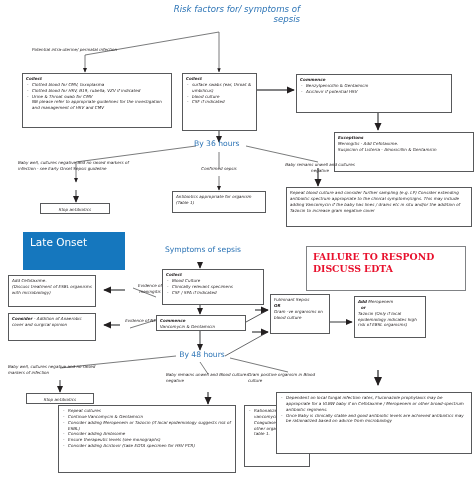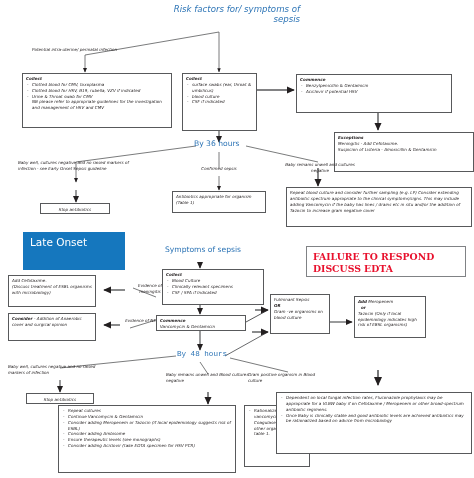--- a/index.html
+++ b/index.html
@@ -160,21 +160,21 @@
   <div class="node box" style="left:172px;top:191px;width:94px;height:22px;">Antibiotics appropriate for organism (Table 1)</div>
 
   <div class="node plain" style="left:280px;top:162px;width:80px;text-align:center;">Baby remains unwell and cultures negative</div>
 
   <div class="node box" style="left:286px;top:187px;width:186px;height:40px;">Repeat blood culture and consider further sampling (e.g. LP) Consider extending antibiotic spectrum appropriate to the clinical symptoms/signs.  This may include adding Vancomycin if the baby has lines / drains etc in situ and/or the addition of Tazocin to increase gram negative cover</div>
 
   <div class="blueBanner" style="left:8px;top:232px;width:102px;height:38px;margin-left:15px;">
     <div>Late Onset</div>
   </div>
 
-  <div class="redBox" style="left:306px;top:246px;width:160px;height:31px;">
+  <div class="redBox" style="left:306px;top:246px;width:160px;height:45px;">
     <div>FAILURE TO RESPOND</div>
     <div>DISCUSS EDTA</div>
   </div>
 
   <div class="node blueSmall" style="left:158px;top:245px;width:90px;">Symptoms of sepsis</div>
 
   <div class="node box" style="left:8px;top:275px;width:88px;height:32px;">
     <div>Add Cefotaxime.</div>
     <div>(Discuss treatment of ESBL organisms with microbiology)</div>
   </div>
@@ -205,21 +205,21 @@
     <div class="hd">OR</div>
     <div>Gram -ve organisms on blood culture</div>
   </div>
 
   <div class="node box" style="left:354px;top:296px;width:72px;height:42px;">
     <div><span class="hd">Add</span><span> Meropenem</span></div>
     <div class="hd" style="padding-left:3px;">or</div>
     <div>Tazocin (Only if local epidemiology indicates high risk of EBSL organisms)</div>
   </div>
 
-  <div class="node blueSmall" style="left:174px;top:350px;width:56px;text-align:center;font-family:Liberation Mono, monospace;">By 48 hours</div>
+  <div class="node blueSmall" style="left:174px;top:350px;width:56px;text-align:center;">By 48 hours</div>
 
   <div class="node plain" style="left:8px;top:364px;width:104px;">Baby well, cultures negative and no raised markers of infection</div>
 
   <div class="node box" style="left:26px;top:393px;width:68px;height:11px;text-align:center;padding-top:2.5px;">Stop antibiotics</div>
 
   <div class="node plain" style="left:166px;top:372px;width:86px;">Baby remains unwell and Blood cultures negative</div>
 
   <div class="node plain" style="left:248px;top:372px;width:80px;">Gram positive organism in Blood culture</div>
 
   <div class="node box" style="left:58px;top:405px;width:178px;height:68px;border-width:1.2px;">

